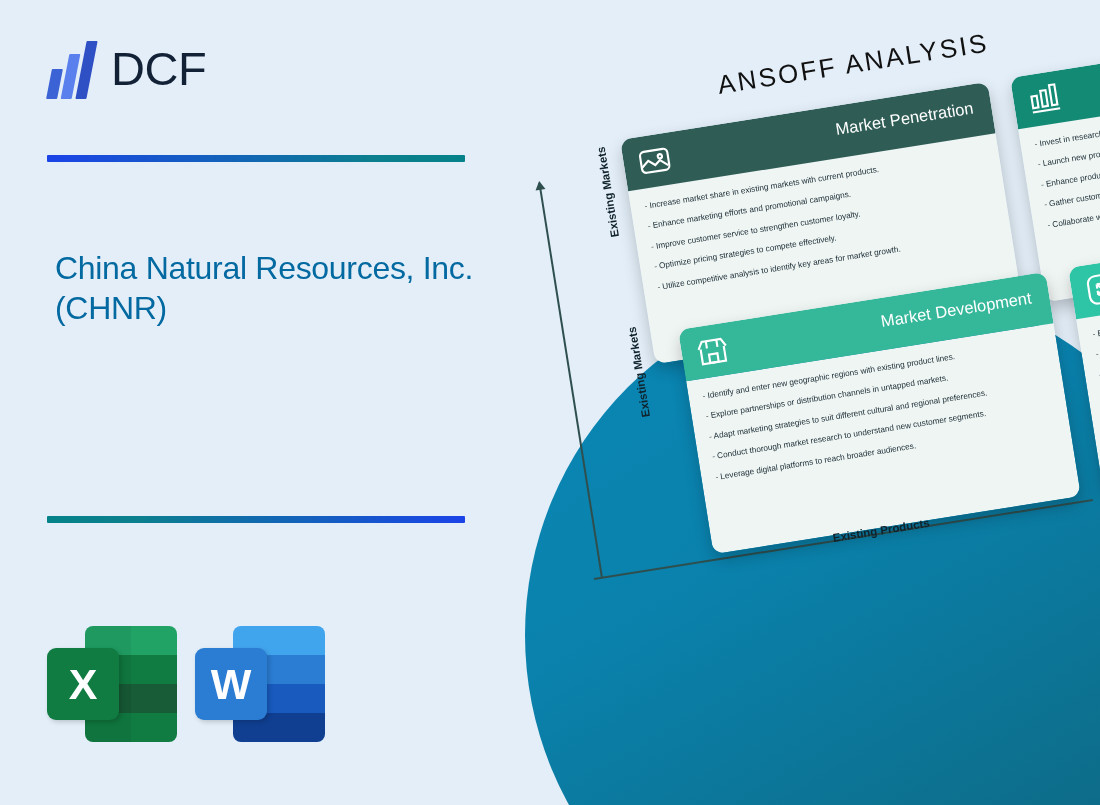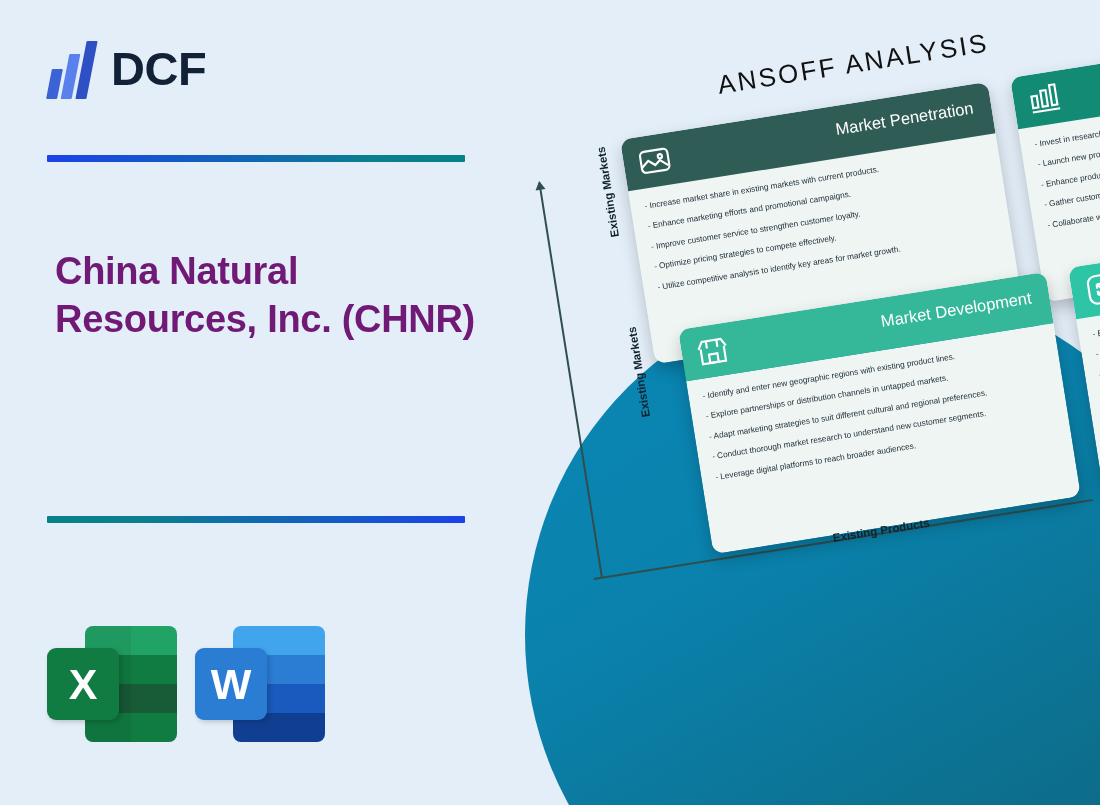--- a/index.html
+++ b/index.html
@@ -66,21 +66,21 @@
     background: #5a80ee;
   }
   #logo-mark i.bar3 {
     left: 34px;
     width: 11px;
     height: 58px;
     background: #2f4fc4;
   }
   #logo-text {
     font-size: 47px;
-    font-weight: bold;
+    font-weight: normal;
     color: #122136;
     letter-spacing: -0.5px;
     line-height: 1;
   }
 
   
   .divider {
     position: absolute;
     left: 47px;
     width: 418px;
@@ -95,24 +95,24 @@
     top: 516px;
     background: linear-gradient(90deg, #058289 0%, #0b7f8e 22%, #1166b4 55%, #1b43e8 100%);
   }
 
   
   #page-title {
     position: absolute;
     left: 55px;
     top: 248px;
     width: 440px;
-    font-size: 38px;
+    font-size: 32px;
     line-height: 1.26;
-    font-weight: bold;
-    color: #701a75;
+    font-weight: normal;
+    color: #0369a1;
     letter-spacing: -0.3px;
   }
 
   
   #office-icons {
     position: absolute;
     left: 47px;
     top: 622px;
     display: flex;
     gap: 15px;

